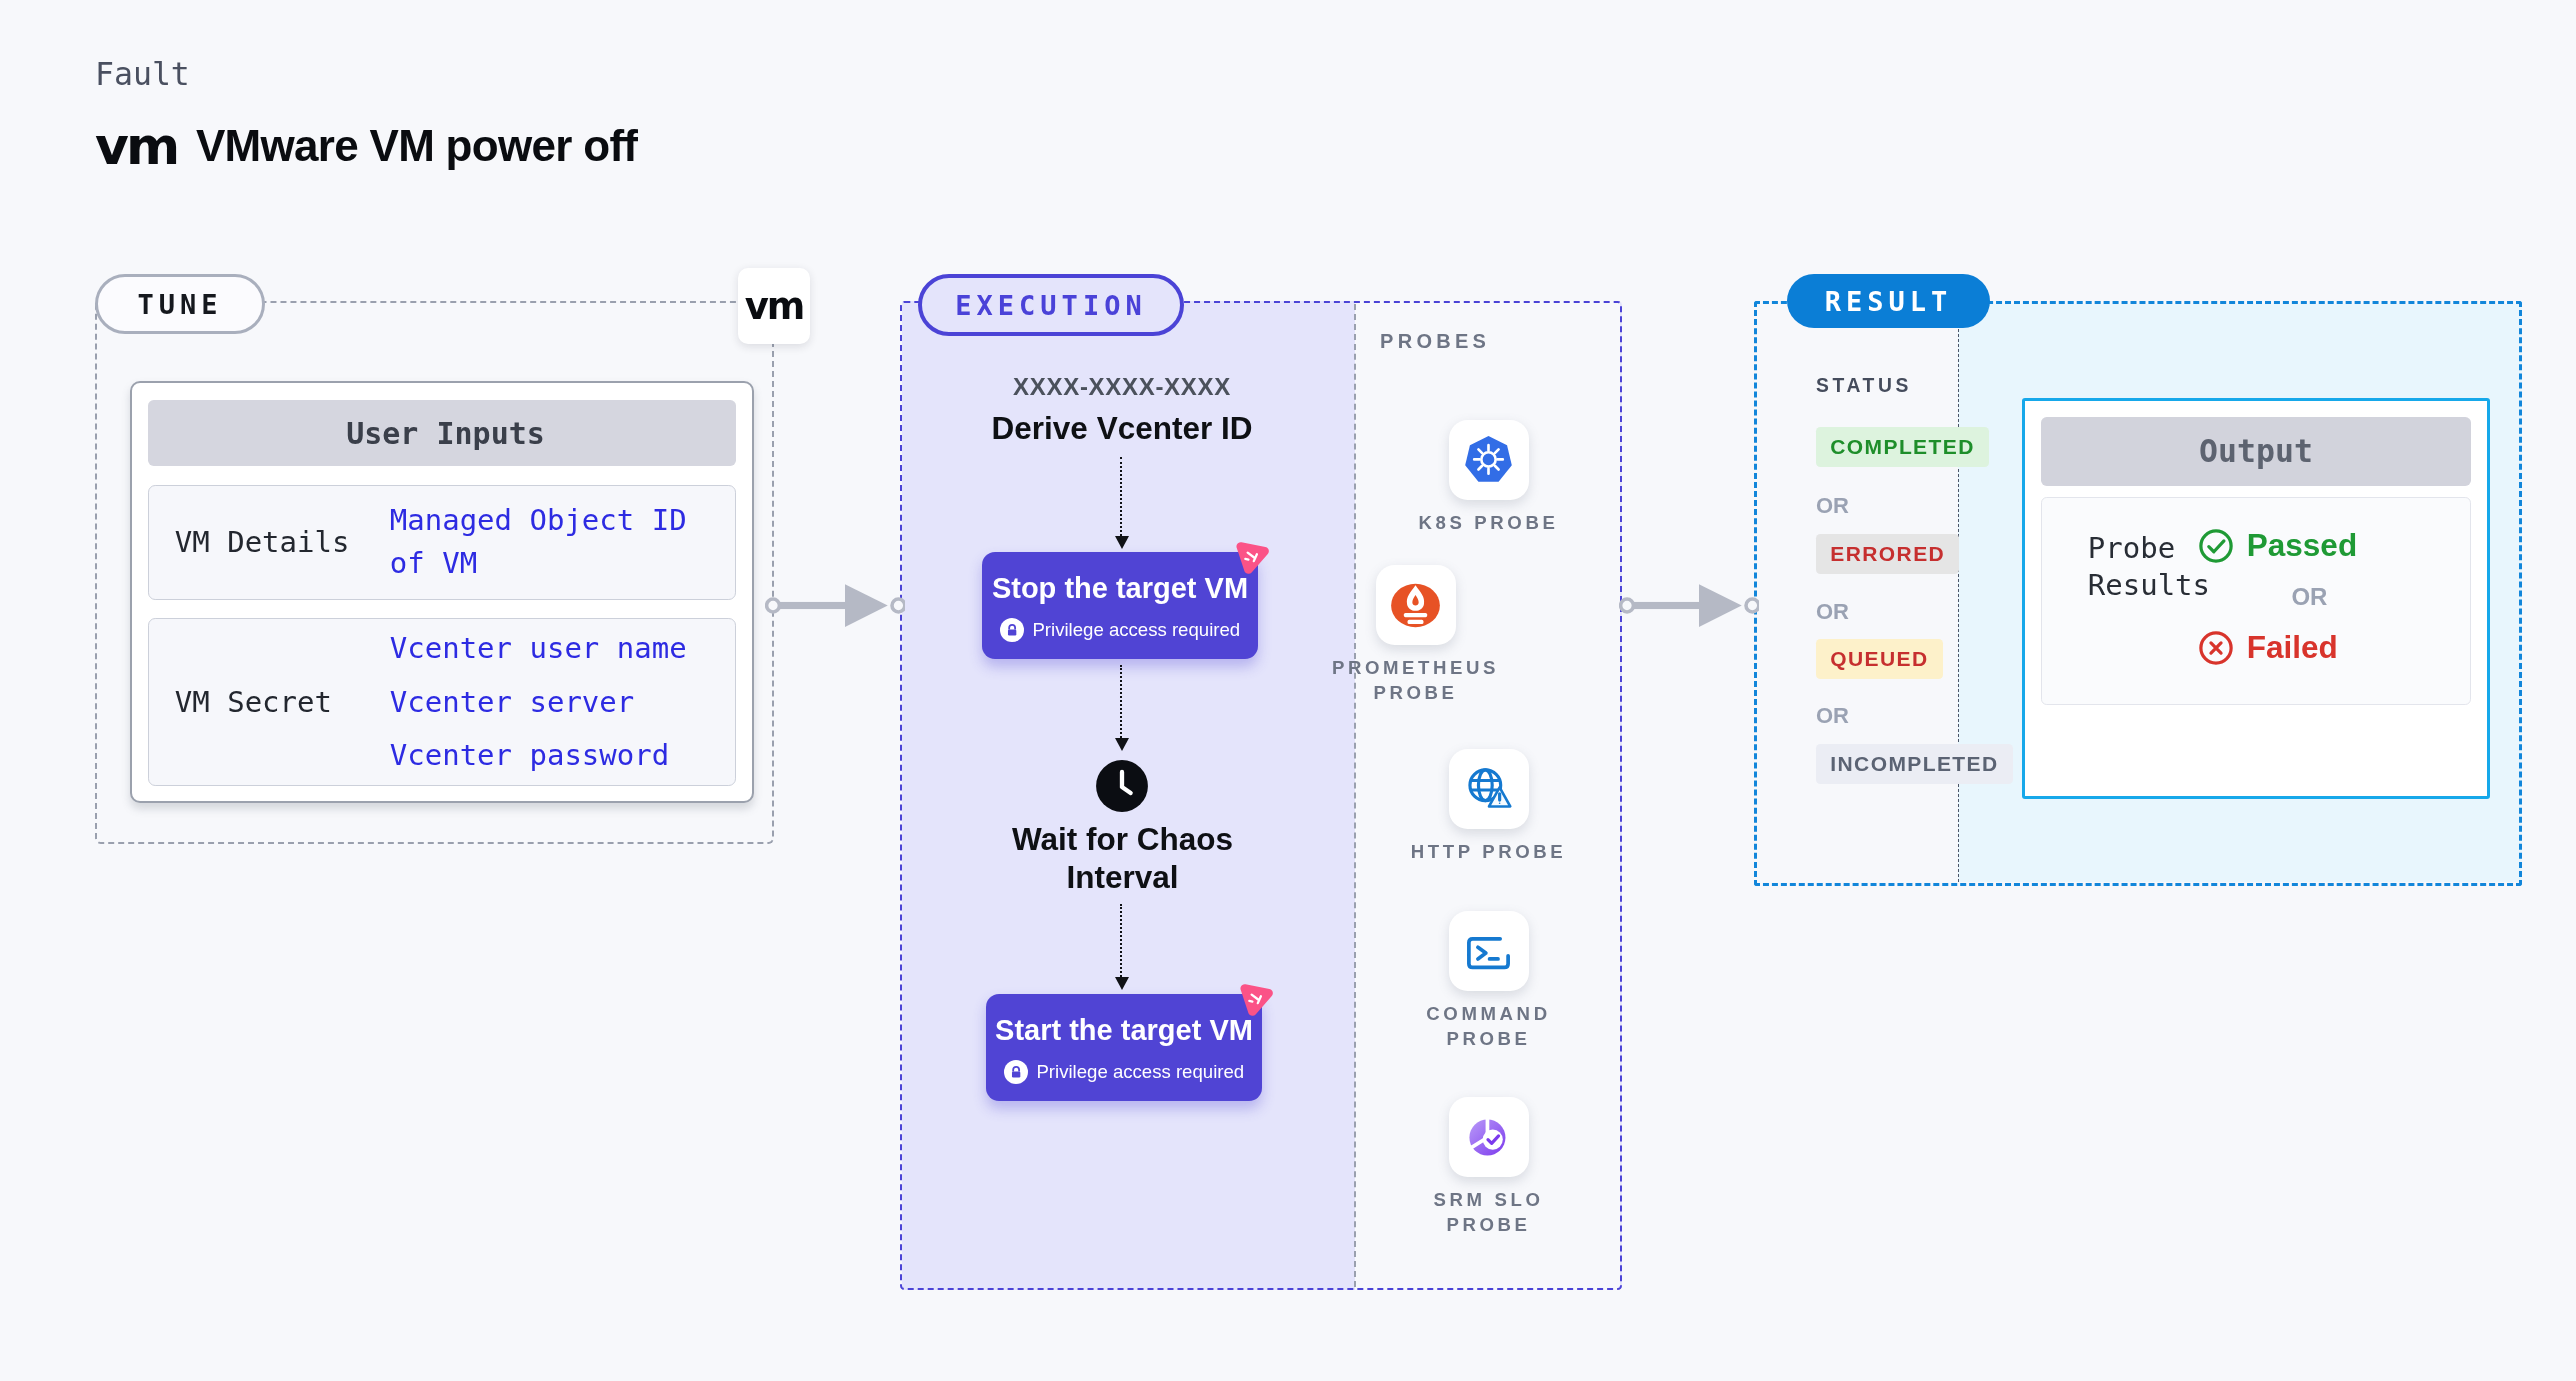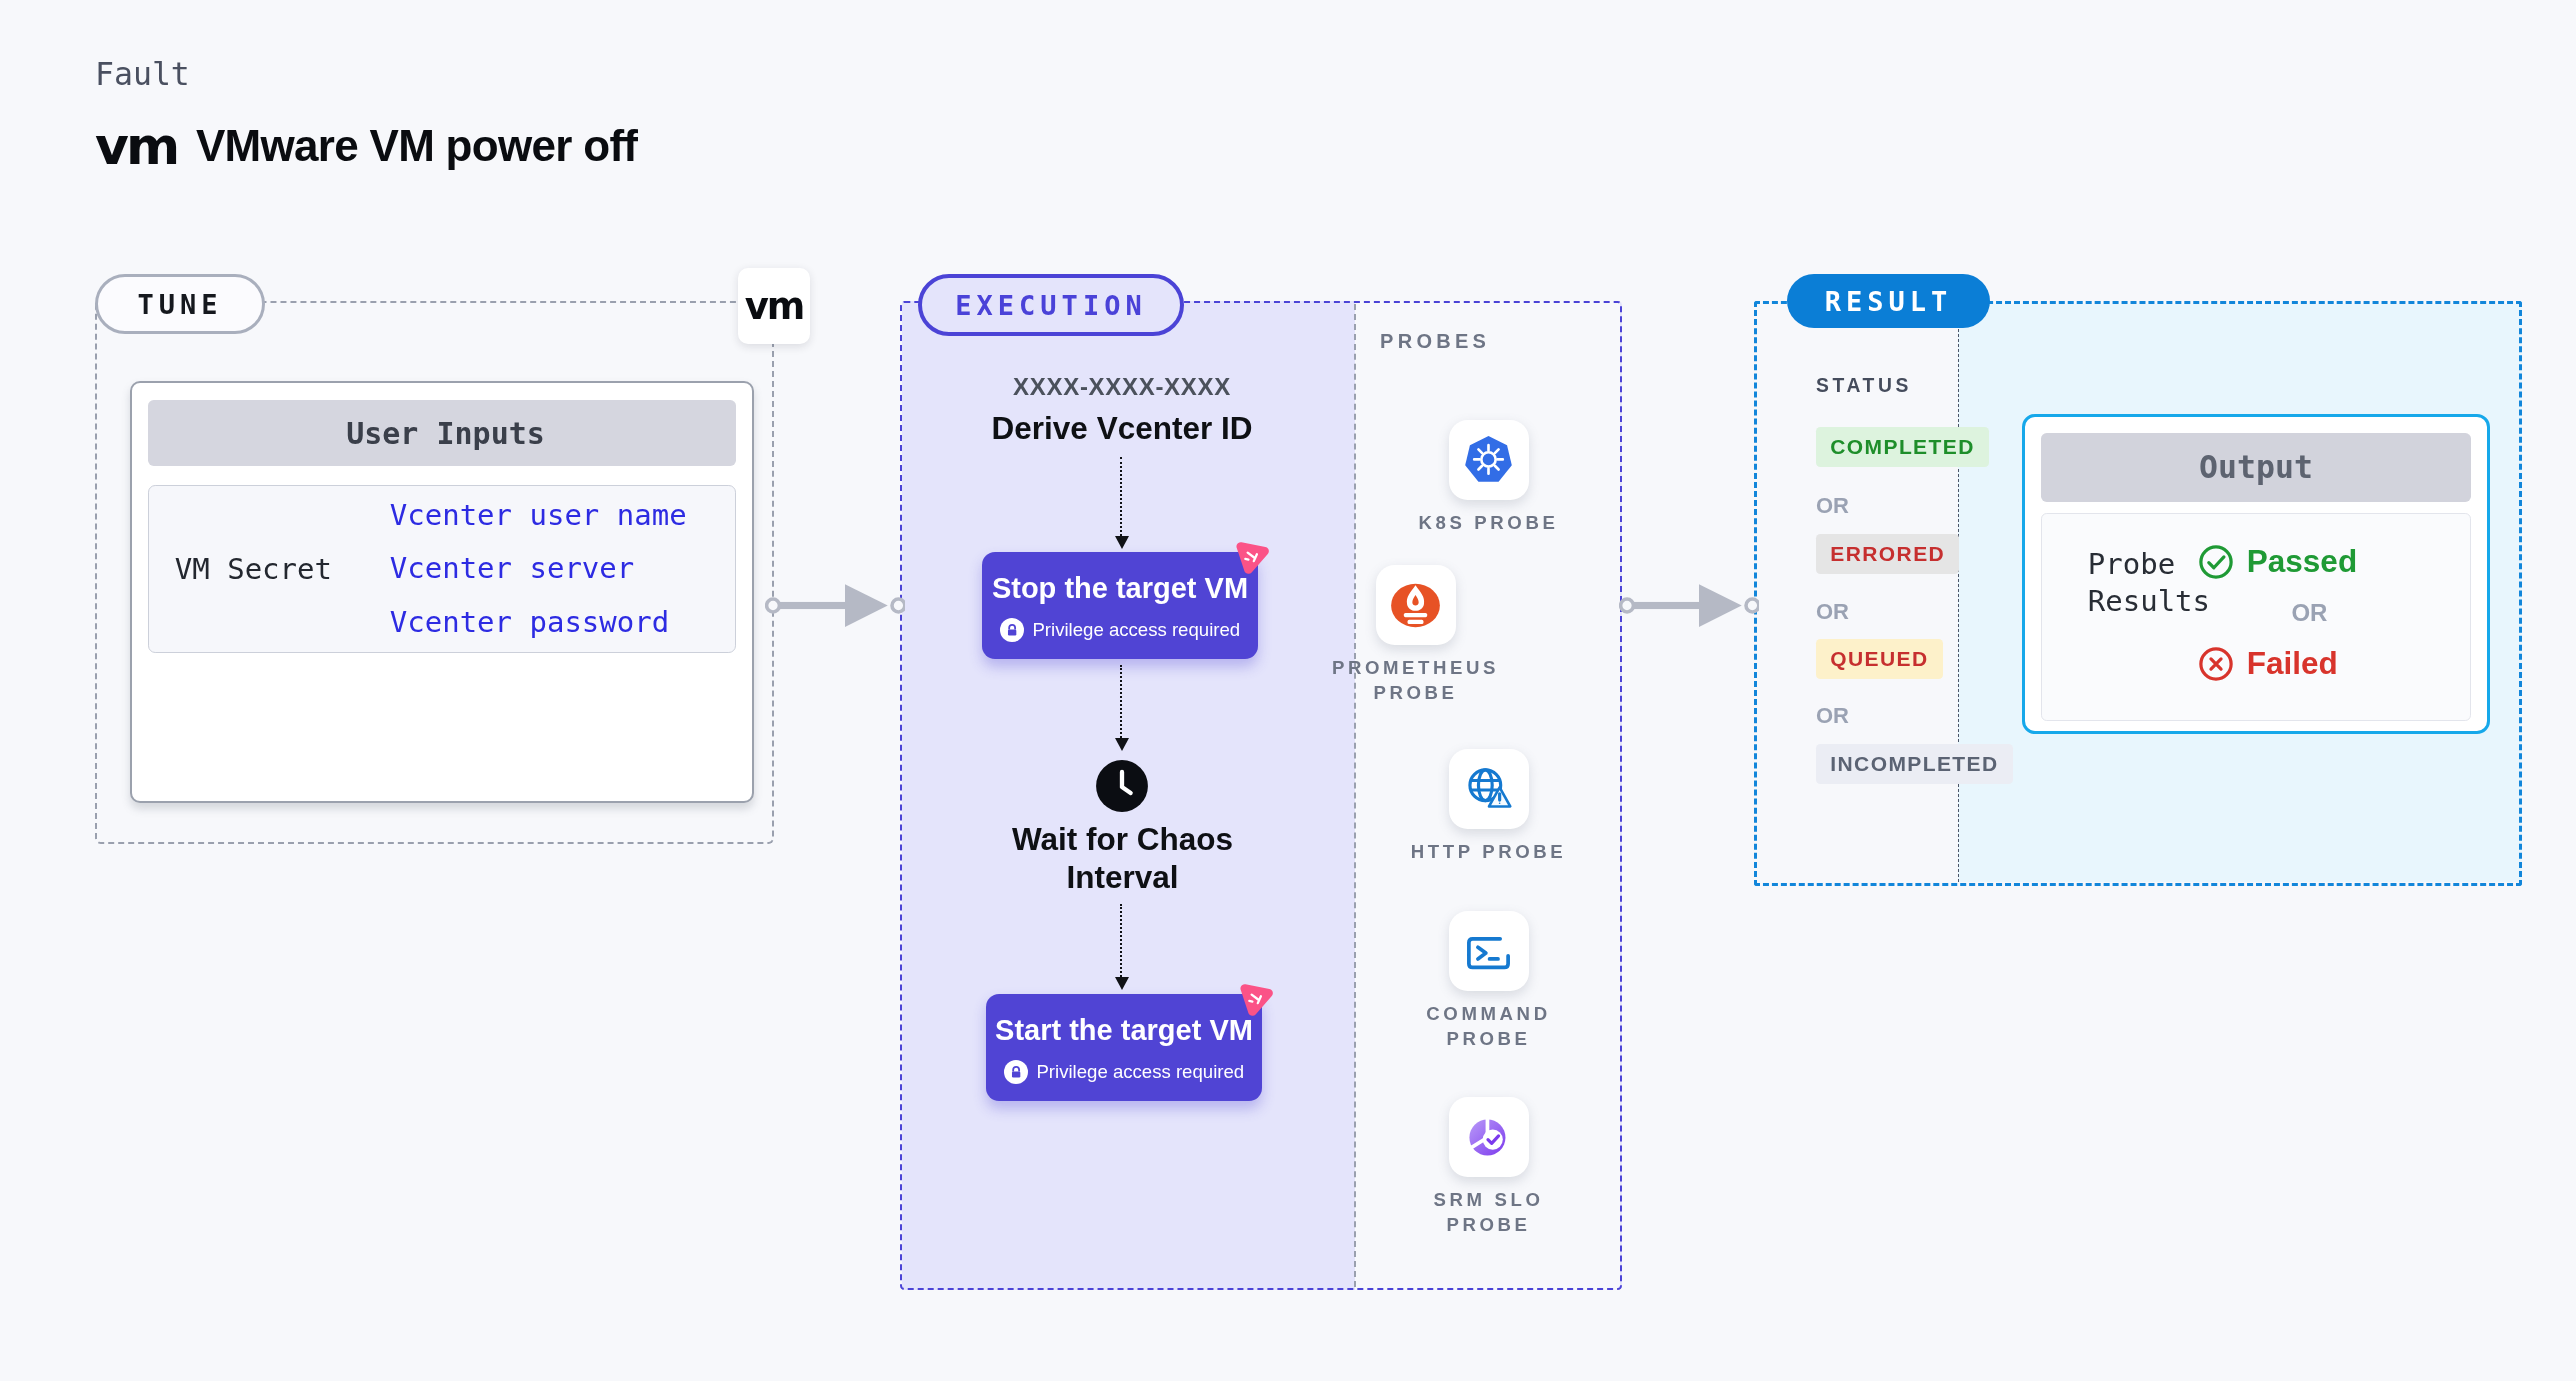--- a/index.html
+++ b/index.html
@@ -85,22 +85,22 @@
   .result-box{left:1754px;top:301px;width:768px;height:585px;border:3.6px dashed #1286da;border-radius:2.9px;box-sizing:border-box;}
   .result-cyan{left:1958px;top:304px;width:564px;height:578px;background:var(--cyanbg);}
   .result-divider{left:1958px;top:304px;height:578px;width:0;border-left:1.4px dashed #4d5668;}
   .status-title{left:1816px;top:375px;font-family:var(--sans);font-weight:700;font-size:19.3px;letter-spacing:3.6px;color:#454c5c;}
   .status-badge{font-family:var(--sans);font-weight:700;font-size:21px;letter-spacing:1.4px;border-radius:4.3px;padding:7.9px 14.3px;display:inline-block;}
   .badge-completed{background:#ddf3de;color:#1e8e2a;}
   .badge-errored{background:#e5e5e5;color:#c62f2f;}
   .badge-queued{background:#fdf1ca;color:#c62f2f;}
   .badge-incompleted{background:#ebedf4;color:#5b6373;}
   .or-label{font-family:var(--sans);font-weight:700;font-size:22px;color:#9aa2b3;text-align:center;}
-  .output-card{left:2022px;top:398px;width:468px;height:320px;background:#fff;border:3.6px solid var(--cyan);border-radius:13px;
-               box-sizing:border-box;padding:15.8px;margin-top:16px;}
+  .output-card{left:2022px;top:398px;width:468px;height:401px;background:#fff;border:3.6px solid var(--cyan);border-radius:3px;
+               box-sizing:border-box;padding:15.8px;}
   .output-header{height:69px;background:#d2d3dc;border-radius:5.7px;display:flex;align-items:center;justify-content:center;
                  font-family:var(--mono);font-weight:bold;font-size:31.5px;color:#5d6370;}
   .output-row{background:#fafbfd;border:1.4px solid #e3e5ec;border-radius:5.7px;box-sizing:border-box;position:relative;}
   .row-metrics{margin-top:13px;height:69px;display:flex;align-items:center;}
   .row-probe{margin-top:11.5px;height:208px;}
   .out-label{font-family:var(--mono);font-size:29px;color:#282d35;margin-left:23px;width:133px;line-height:1.3;}
   .out-value{font-family:var(--mono);font-size:29px;color:#4843e8;}
   .probe-results-label{position:absolute;left:23px;top:31.5px;}
   .pr-right{position:absolute;left:156px;top:29px;display:flex;flex-direction:column;}
   .pr-line{display:flex;align-items:center;gap:13px;}
@@ -120,20 +120,27 @@
   </div>
 
   <div class="abs tune-box"></div>
   <div class="abs pill pill-tune">TUNE</div>
   <div class="abs vm-card">
     <span>vm</span>
   </div>
 
   <div class="abs ui-card">
     <div class="ui-header">User Inputs</div>
+    <div class="ui-row ui-row-details">
+      <div class="ui-label">VM Details</div>
+      <div class="ui-values">
+        <span style="margin-bottom:-10px;">Managed Object ID</span>
+        <span>of VM</span>
+      </div>
+    </div>
     <div class="ui-row ui-row-secret">
       <div class="ui-label">VM Secret</div>
       <div class="ui-values">
         <span>Vcenter user name</span>
         <span>Vcenter server</span>
         <span>Vcenter password</span>
       </div>
     </div>
   </div>
 

